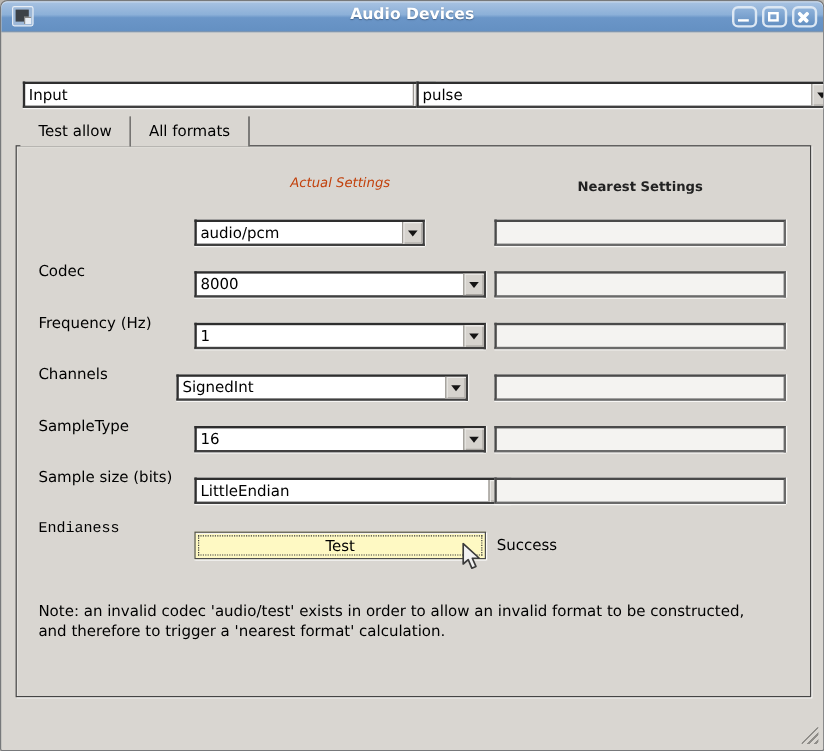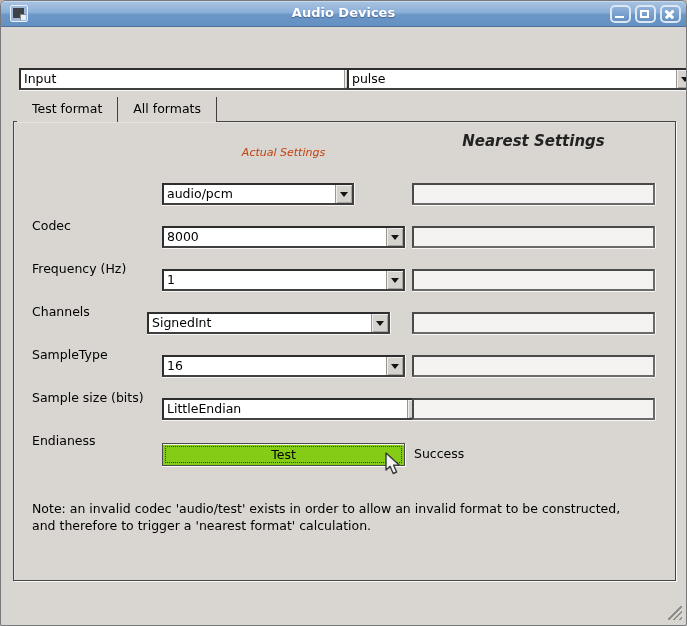--- a/index.html
+++ b/index.html
@@ -89,26 +89,26 @@
     position:absolute; left:12px; top:93px; width:663px; height:460px;
     border:1px solid #454545;
     box-shadow:1px 1px 0 #fbfaf9, inset 1px 1px 0 #e4e2de;
     background:#d9d6d1; z-index:2;
   }
   .hdr-actual {
     position:absolute; left:148px; top:24px; width:243px; text-align:center;
     font-size:11px; font-style:italic; color:#c2410c;
   }
   .hdr-nearest {
-    position:absolute; left:398px; top:10px; width:243px; text-align:center;
-    font-size:15px; font-style:italic; font-weight:bold; color:#222;
+    position:absolute; left:398px; top:27px; width:243px; text-align:center;
+    font-size:11px; font-weight:bold; color:#222;
   }
   .test-btn {
     position:absolute; left:148px; top:321px; width:243px; height:23px;
-    background:#84cc16; border:1px solid #4c4c4c;
+    background:#fef9c3; border:1px solid #4c4c4c;
     box-shadow:0 1px 0 #fbfaf9, 1px 1px 0 #fbfaf9, inset 0 1px 0 #f2f1ee;
     font-size:12.5px; text-align:center; line-height:21px; cursor:default;
   }
   .test-btn .focus-rect {
     position:absolute; left:2px; right:2px; top:2px; bottom:2px;
     border:1px dotted #3a3a3a;
   }
   .test-btn .btn-label { position:relative; z-index:1; }
   .status-label { position:absolute; left:400px; top:324px; font-size:12.5px; color:#000; }
   .note {
@@ -162,21 +162,21 @@
 
     <div class="field-label" style="left:352px; top:17px;">Device</div>
     <div class="combo" style="left:346px; top:40px; width:348px;">
       <span class="val">pulse</span>
       <div class="arrow-btn">
           <div class="tri"></div>
         </div>
     </div>
 
     <div class="tabbar">
-      <div class="tab">Test format</div>
+      <div class="tab">Test allow</div>
       <div class="tab">All formats</div>
     </div>
 
     <div class="panel">
       <div class="hdr-actual">Actual Settings</div>
       <div class="hdr-nearest">Nearest Settings</div>
 
       <div class="field-label" style="left:18px; top:64px;">Codec</div>
       <div class="combo" style="left:148px; top:61px; width:192px;">
         <span class="val">audio/pcm</span>
@@ -215,21 +215,21 @@
 
       <div class="field-label" style="left:18px; top:236px;">Sample size (bits)</div>
       <div class="combo" style="left:148px; top:233px; width:243px;">
         <span class="val">16</span>
         <div class="arrow-btn">
             <div class="tri"></div>
           </div>
       </div>
       <div class="lineedit" style="left:398px; top:233px;"></div>
 
-      <div class="field-label" style="left:18px; top:279px;">Endianess</div>
+      <div class="field-label" style="left:18px; top:279px;font-family:Liberation Mono, monospace;">Endianess</div>
       <div class="combo" style="left:148px; top:276px; width:264px;">
         <span class="val">LittleEndian</span>
         <div class="arrow-btn">
             <div class="tri"></div>
           </div>
       </div>
       <div class="lineedit" style="left:398px; top:276px;"></div>
 
       <div class="test-btn">
         <div class="focus-rect"></div>

